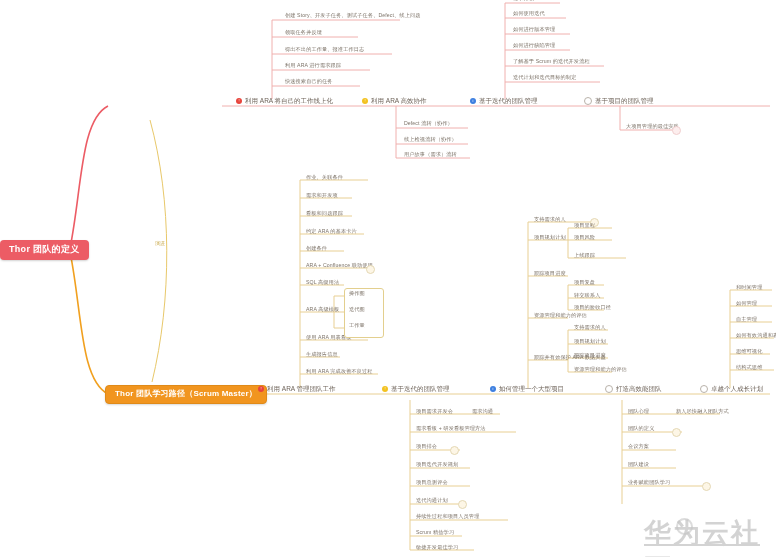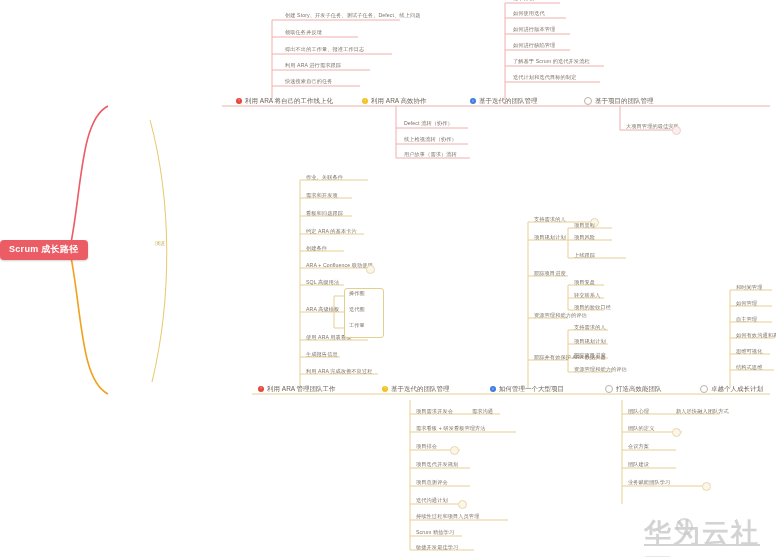--- a/index.html
+++ b/index.html
@@ -203,21 +203,21 @@
 
     <line x1="730" y1="290" x2="730" y2="388" stroke="#e8cf93" stroke-width="1"></line>
     <line x1="730" y1="290" x2="772" y2="290" stroke="#e8cf93" stroke-width="1"></line>
     <line x1="730" y1="306" x2="772" y2="306" stroke="#e8cf93" stroke-width="1"></line>
     <line x1="730" y1="322" x2="772" y2="322" stroke="#e8cf93" stroke-width="1"></line>
     <line x1="730" y1="338" x2="774" y2="338" stroke="#e8cf93" stroke-width="1"></line>
     <line x1="730" y1="354" x2="770" y2="354" stroke="#e8cf93" stroke-width="1"></line>
     <line x1="730" y1="370" x2="774" y2="370" stroke="#e8cf93" stroke-width="1"></line>
   </svg>
 
-  <div class="node root-node" style="left:0px;top:240px;">Scrum 成长路径</div>
+  <div class="node root-node" style="left:0px;top:240px;">Thor 团队的定义</div>
 
   <div class="curve-label" style="left:154px;top:240px;">演进</div>
 
 
   <div class="node topic" style="left:236px;top:97px;">
     <span class="bullet b-red">!</span>
     <span>利用 ARA 将自己的工作线上化</span>
   </div>
   <div class="node topic" style="left:362px;top:97px;">
     <span class="bullet b-amber">!</span>
@@ -245,20 +245,21 @@
   <div class="leaf" style="left:513px;top:-5px;">需求分级</div>
   <div class="leaf" style="left:513px;top:10px;">如何使用迭代</div>
   <div class="leaf" style="left:513px;top:26px;">如何进行版本管理</div>
   <div class="leaf" style="left:513px;top:42px;">如何进行缺陷管理</div>
   <div class="leaf" style="left:513px;top:58px;">了解基于 Scrum 的迭代开发流程</div>
   <div class="leaf" style="left:513px;top:74px;">迭代计划和迭代目标的制定</div>
 
   <div class="leaf" style="left:626px;top:123px;">大项目管理的最佳实践</div>
   <div class="collapse-dot rose" style="left:672px;top:126px;"></div>
 
+  <div class="node branch-node" style="left:105px;top:385px;">Thor 团队学习路径（Scrum Master）</div>
 
   <div class="node topic" style="left:258px;top:385px;">
     <span class="bullet b-red">!</span>
     <span>利用 ARA 管理团队工作</span>
   </div>
   <div class="node topic" style="left:382px;top:385px;">
     <span class="bullet b-amber">!</span>
     <span>基于迭代的团队管理</span>
   </div>
   <div class="node topic" style="left:490px;top:385px;">

